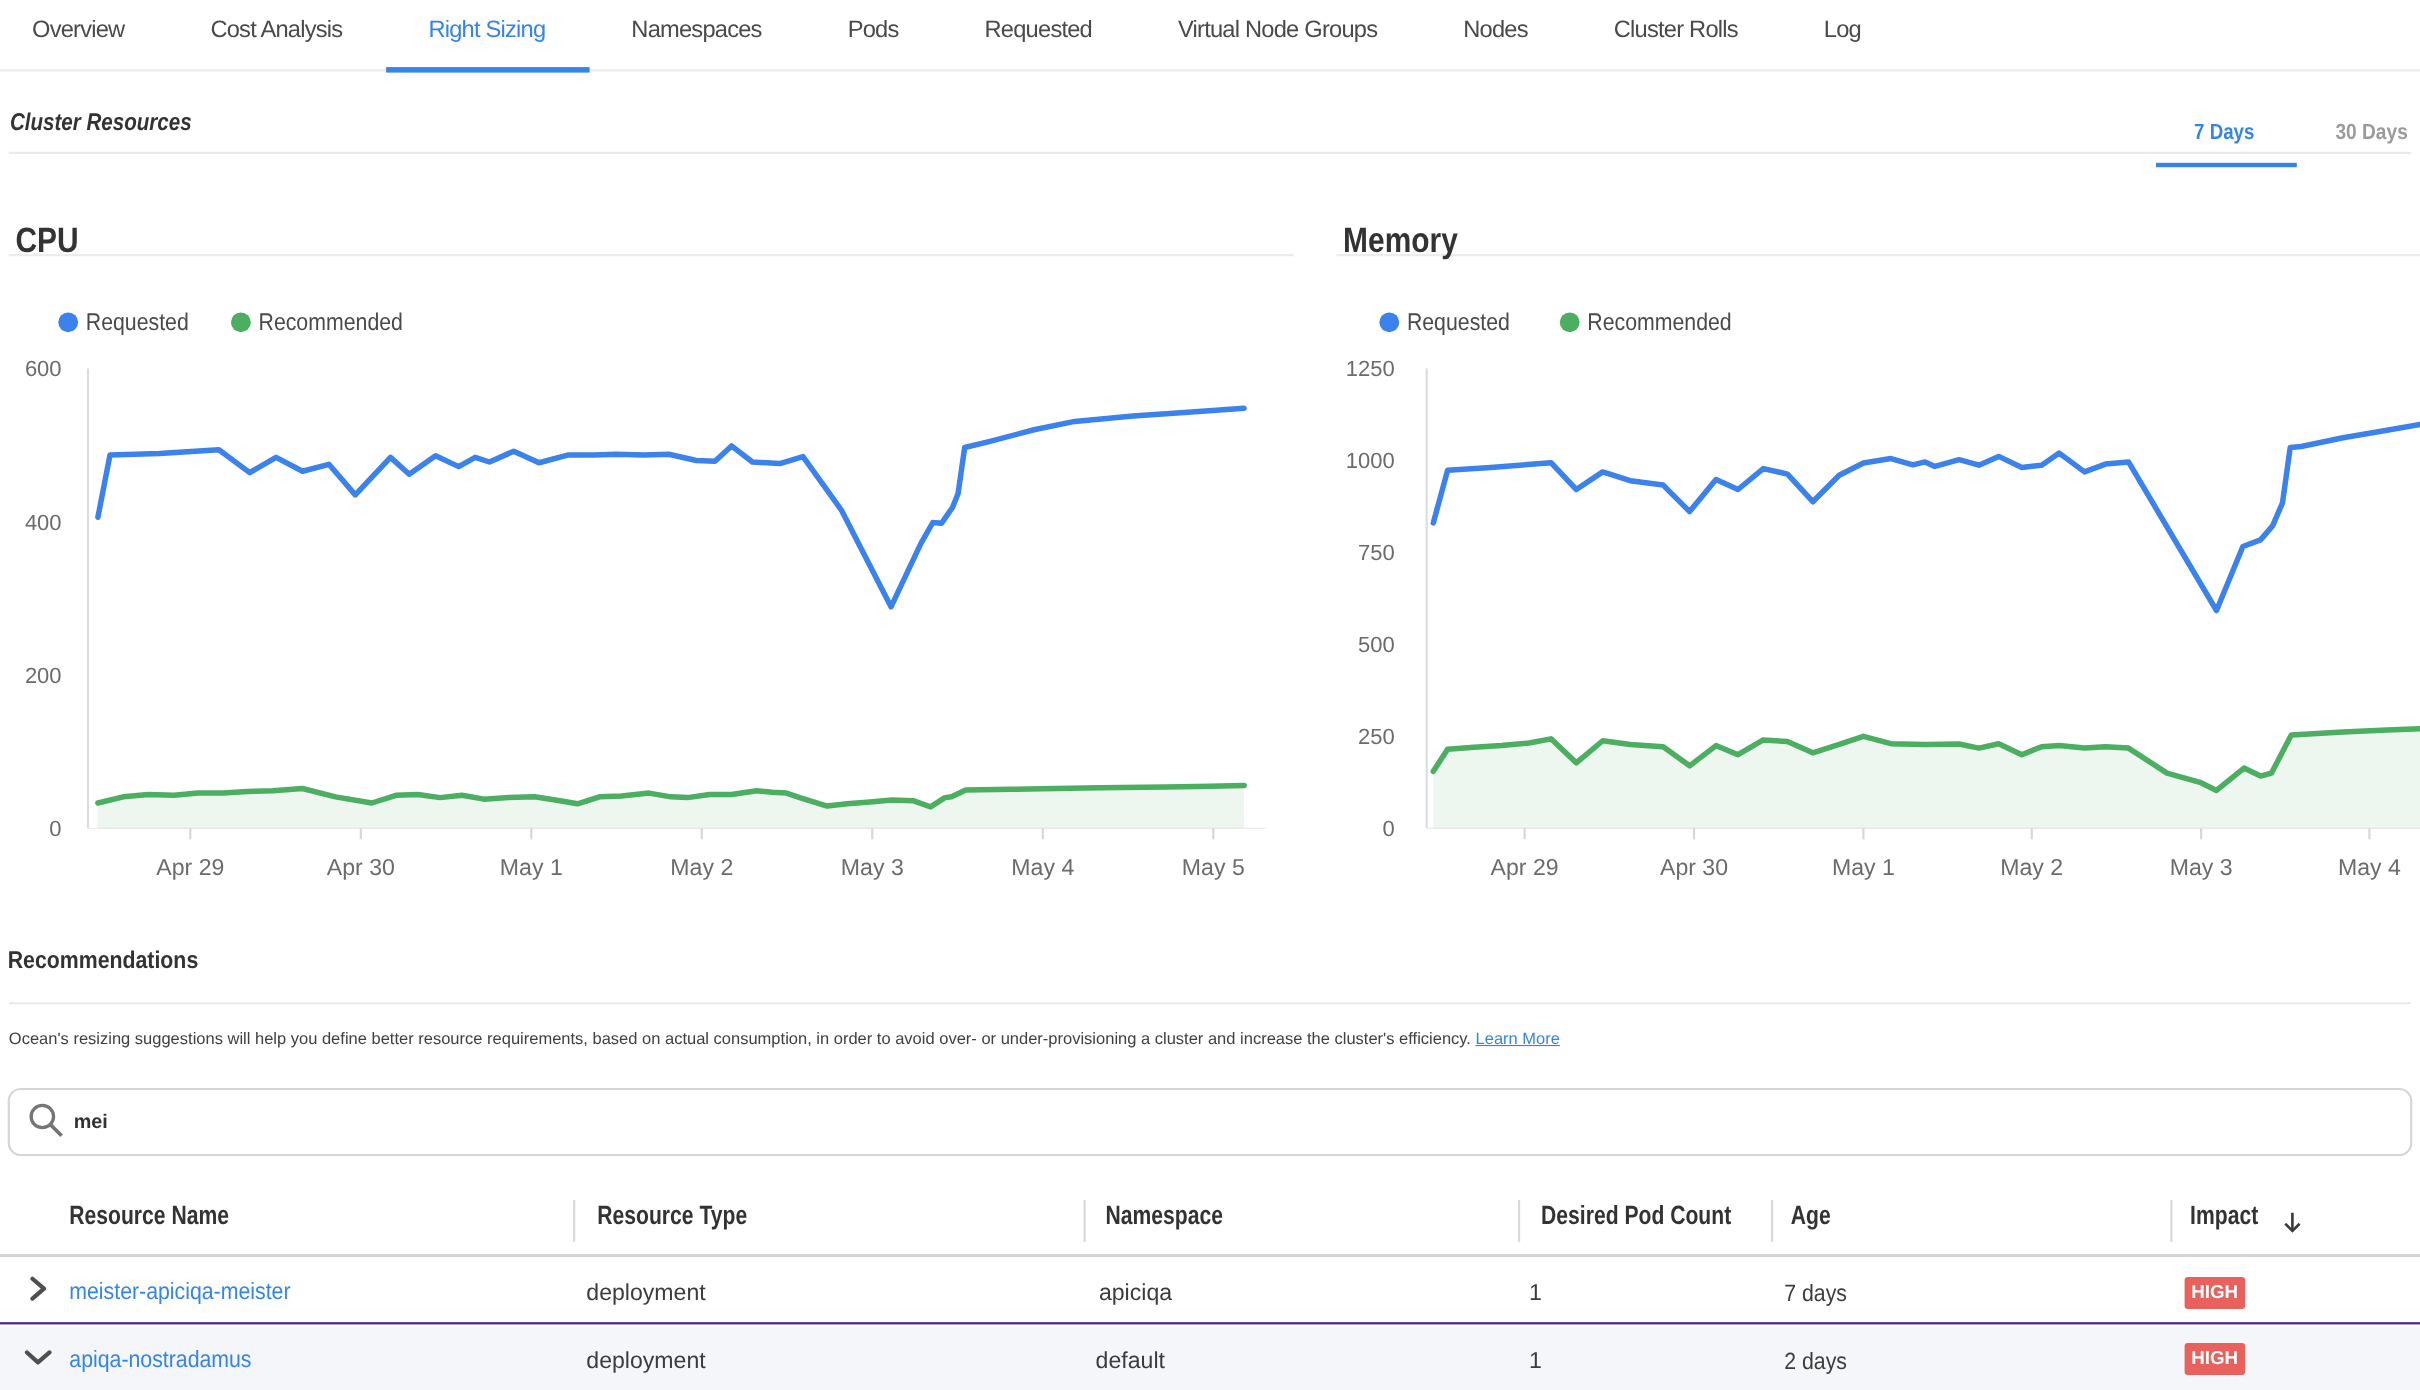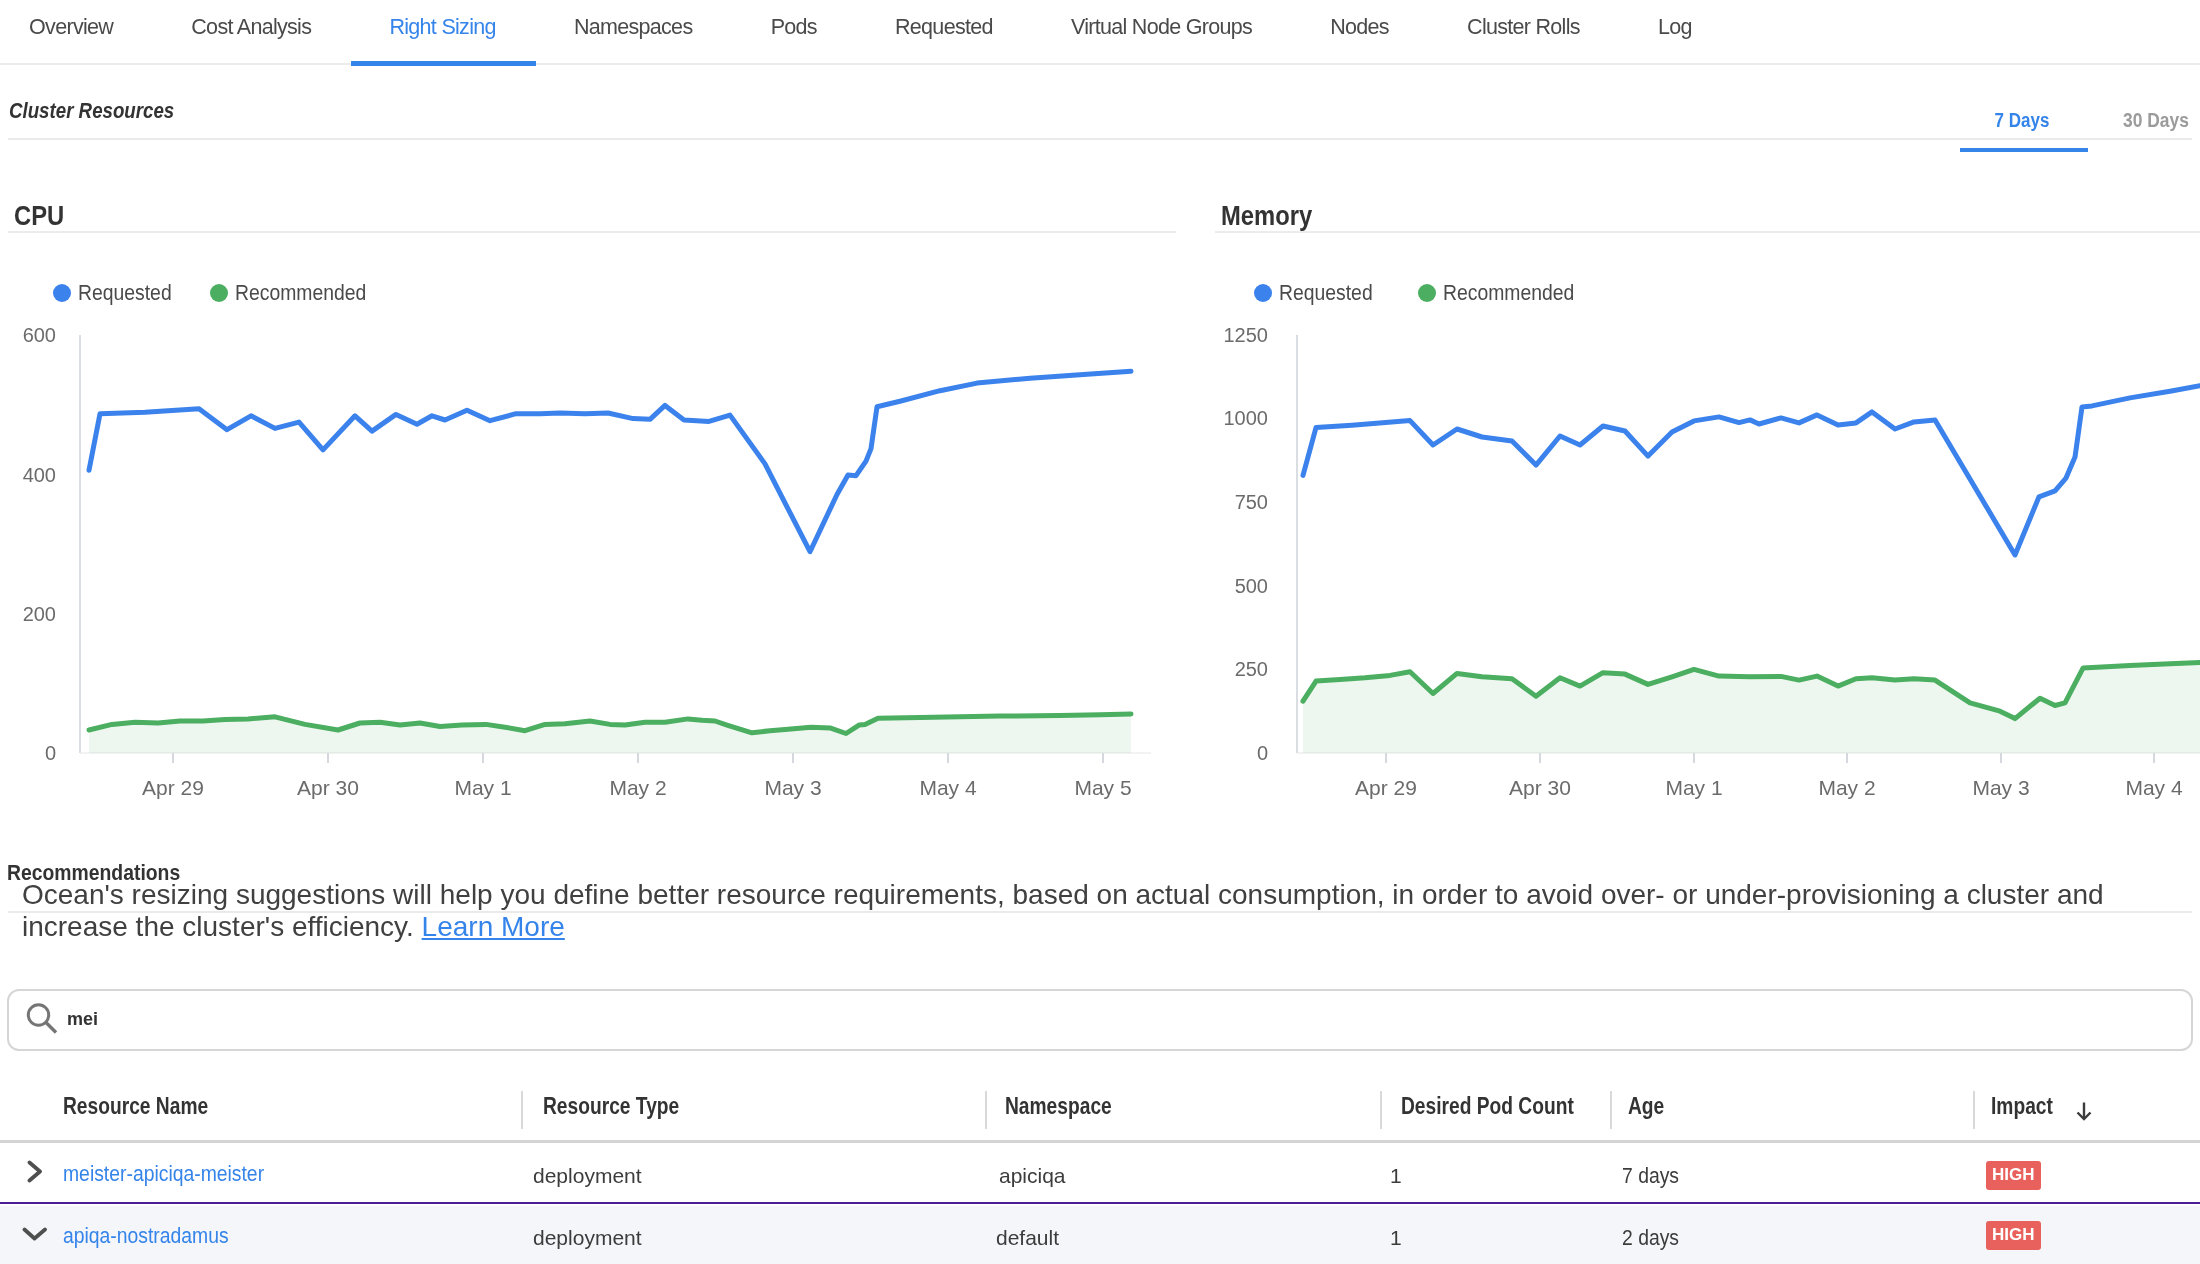--- a/index.html
+++ b/index.html
@@ -23,36 +23,36 @@
 .d7 { position:absolute; left:1958px; top:109px; width:128px; text-align:center;
   font-size:20px; font-weight:bold; color:#3584ea; transform:scaleX(0.85); }
 .d7line { position:absolute; left:1960px; top:148px; width:128px; height:4px; background:#3584ea; }
 .d30 { position:absolute; left:2106px; top:109px; width:100px; text-align:center;
   font-size:20px; font-weight:bold; color:#9b9b9b; transform:scaleX(0.87); }
 
 
 .chart { position:absolute; top:195px; }
 .chart.cpu { left:8px; width:1168px; }
 .chart.mem { left:1215px; width:985px; }
-.ctitle { font-size:28px; font-weight:bold; color:#333; padding:5px 0 0 6px; height:38px;
+.ctitle { font-size:32px; font-weight:bold; color:#333; padding:5px 0 0 6px; height:38px;
   border-bottom:2px solid #ececec; }
 .ctitle span { display:inline-block; transform:scaleX(0.85); transform-origin:0 50%; }
 .legend { position:absolute; top:85px; left:45px; display:flex; font-size:22px; color:#4a4a4a; }
 .legend .it { display:flex; align-items:center; margin-right:26px; }
 .legend .lt { display:inline-block; transform:scaleX(0.88); transform-origin:0 50%; }
 .legend .dot { width:18px; height:18px; border-radius:50%; margin-right:7px; }
 .dot.b { background:#3b82ec; }
 .dot.g { background:#4bae60; }
 svg text { font-family:"Liberation Sans", sans-serif; }
 
 
 .rectitle { position:absolute; top:860px; left:7px; font-size:22px; font-weight:bold; color:#333;
   transform:scaleX(0.88); transform-origin:0 50%; }
 .recline { position:absolute; top:911px; left:8px; width:2184px; border-top:2px solid #eaeaea; }
-.para { position:absolute; top:879px; left:8px; font-size:28px; color:#404040;margin-left:14px; }
+.para { position:absolute; top:936px; left:8px; font-size:15px; color:#404040; }
 .para a { color:#3584ea; text-decoration:underline; }
 .search { position:absolute; top:989px; left:7px; width:2186px; height:62px;
   border:2px solid #d6d6d6; border-radius:12px;font-weight:bold; }
 .search .mei { position:absolute; left:58px; top:18px; font-size:18px; color:#333; }
 
 
 .thead { position:absolute; top:1080px; left:0; width:2200px; height:63px; }
 .th { position:absolute; top:12px; font-size:24px; font-weight:bold; color:#333;
   transform:scaleX(0.8); transform-origin:0 50%; }
 .sep { position:absolute; top:11px; width:2px; height:38px; background:#d9d9d9; }

